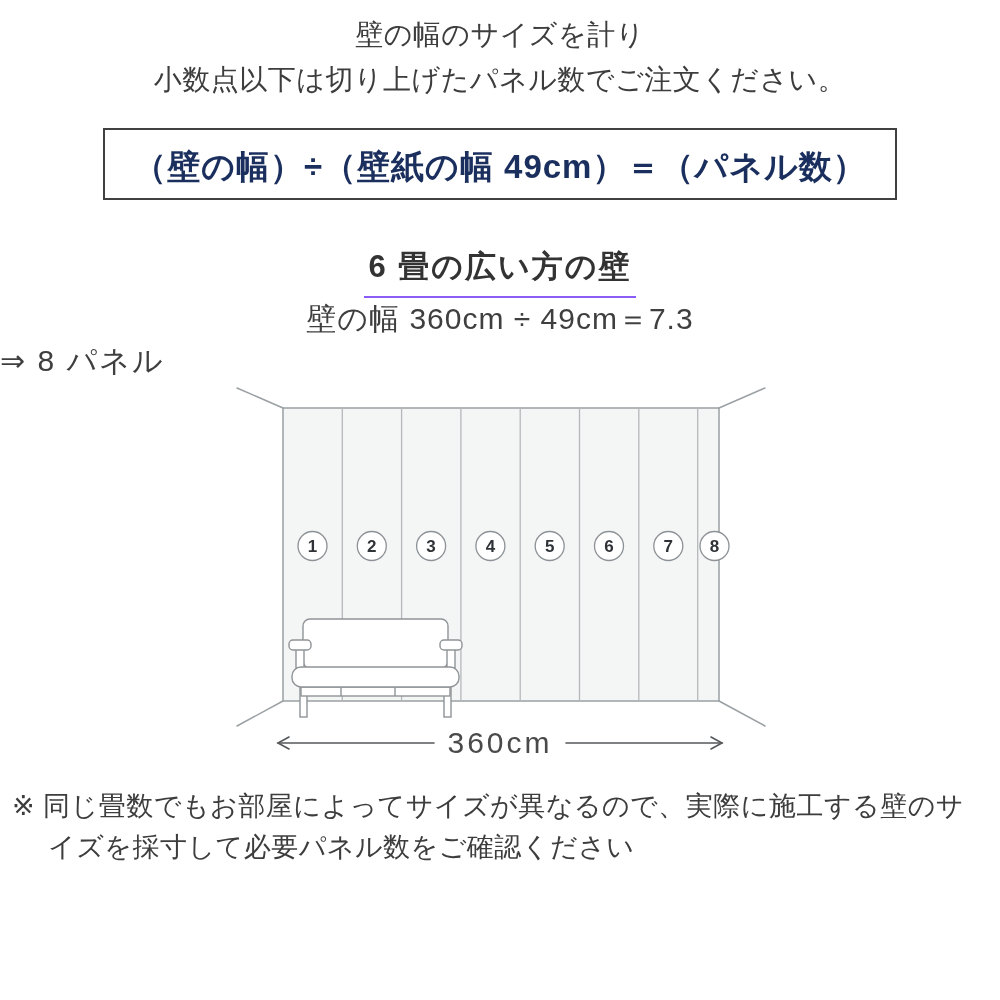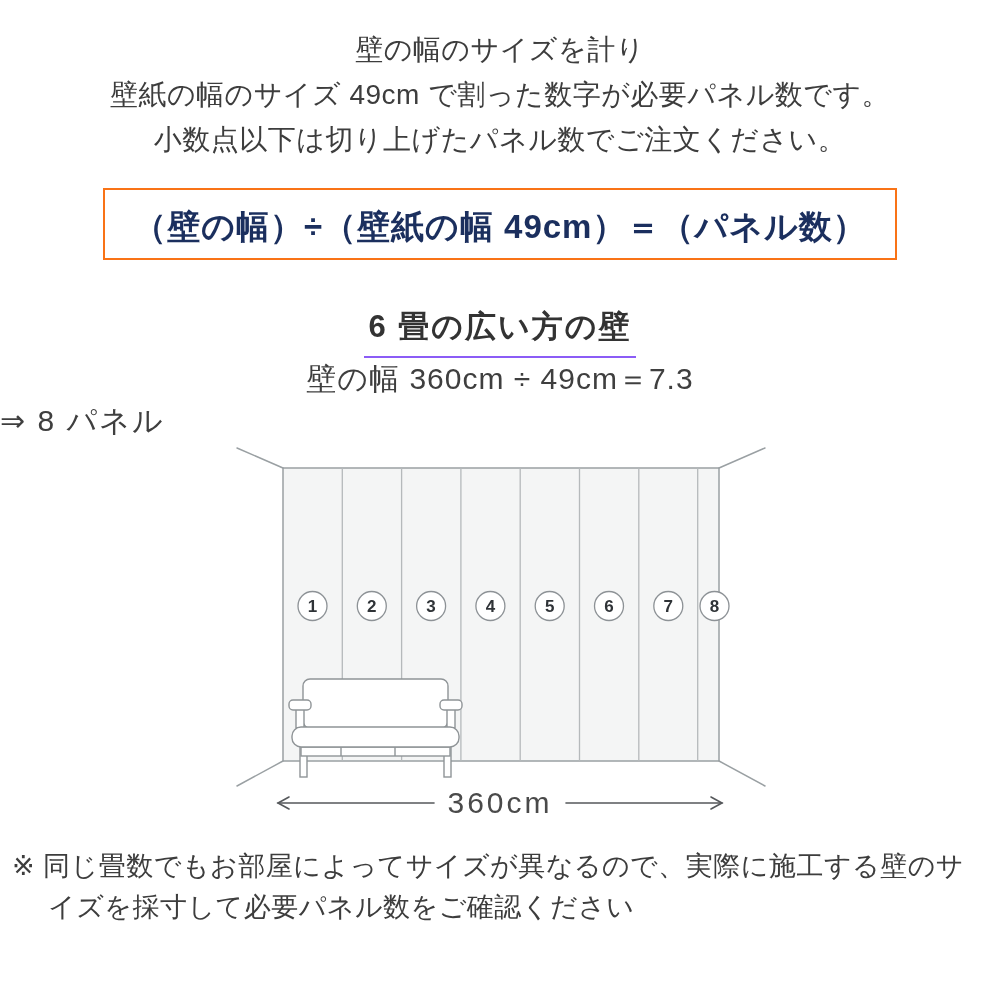--- a/index.html
+++ b/index.html
@@ -6,32 +6,32 @@
     margin: 0;
     padding: 0;
     background: #ffffff;
     width: 1000px;
     height: 1000px;
     overflow: hidden;
     font-family: "Liberation Sans", "DejaVu Sans", sans-serif;
     color: #3d3d3d;
   }
   .intro {
-    padding-top: 27px;
+    padding-top: 12px;
     text-align: center;
     font-size: 28px;
     line-height: 45px;
     color: #3d3d3d;
     letter-spacing: 0.5px;
   }
   .formula-box {
     box-sizing: border-box;
     width: 794px;
     margin: 26px auto 0;
-    border: 2px solid #f97316;
+    border: 2px solid #404040;
     padding: 14px 26px 8px;
   }
   .formula {
     text-align: center;
     font-size: 33px;
     font-weight: bold;
     line-height: 46px;
     color: #1b2f5e;
     letter-spacing: 1px;
   }
@@ -96,21 +96,20 @@
     font-size: 30px;
     fill: #4a4a4a;
     letter-spacing: 3px;
   }
 </style>
 </head>
 <body>
 
 <div class="intro">
   <div>壁の幅のサイズを計り</div>
-  <div>壁紙の幅のサイズ 49cm で割った数字が必要パネル数です。</div>
   <div>小数点以下は切り上げたパネル数でご注文ください。</div>
 </div>
 
 <div class="formula-box">
   <div class="formula">（壁の幅）÷（壁紙の幅 49cm）＝（パネル数）</div>
 </div>
 
 <div class="example-title-wrap">
   <span class="example-title">6 畳の広い方の壁</span>
 </div>

